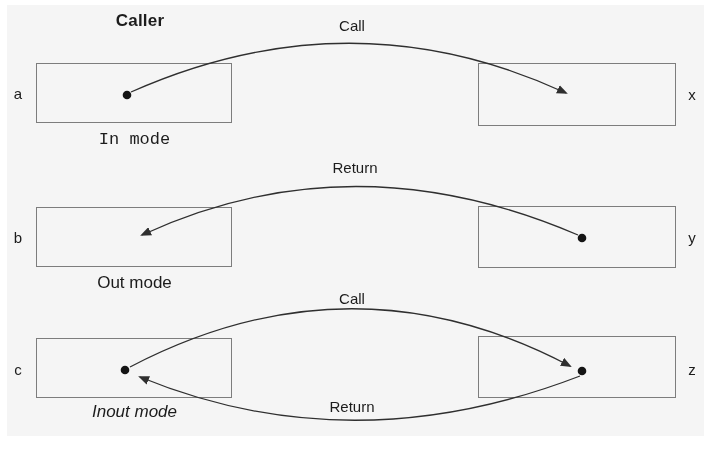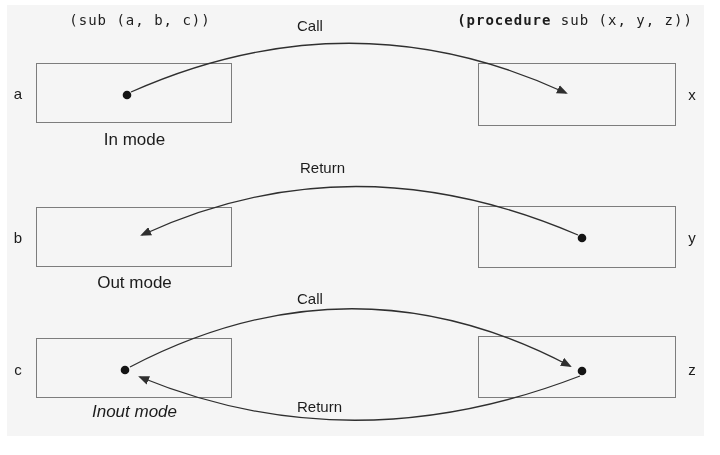--- a/index.html
+++ b/index.html
@@ -28,44 +28,43 @@
   }
   .hdr-sig .bold{font-weight:bold;}
   .var-box{
     position:absolute;width:196px;height:60px;
     border:1.5px solid var(--box-border);
     background:transparent;
     box-sizing:border-box;
   }
   .var-label{font-size:15px;line-height:18px;width:26px;text-align:center;}
   .mode-label{font-size:17px;line-height:20px;width:197px;text-align:center;}
-  .arrow-label{font-size:15px;line-height:18px;width:110px;}
+  .arrow-label{font-size:15px;line-height:18px;width:110px;text-align:center;}
   svg.wires{position:absolute;left:0;top:0;pointer-events:none;}
   .arrow-path{fill:none;stroke:var(--line);stroke-width:1.3;}
   .arrow-head{fill:var(--line);}
   .value-dot{fill:#141414;}
 </style>
 </head>
 <body>
 
 <div class="panel"></div>
 
 <div class="abs center" style="left:30px;top:11px;width:220px;">
-  <div class="hdr-sig">(sub (a, b, c))</div>
+  <div class="hdr-title">Caller</div>
 </div>
 
 <div class="abs center" style="left:438px;top:11px;width:274px;">
-  <div class="hdr-sig"><span class="bold">(procedure</span><span> sub (x, y, z))</span></div>
 </div>
 
 <div class="abs var-label" style="left:5px;top:85px;">a</div>
 <div class="var-box" style="left:36px;top:63px;"></div>
 <div class="var-box" style="left:478px;top:63px;width:198px;height:63px;"></div>
 <div class="abs var-label" style="left:679px;top:86px;">x</div>
-<div class="abs mode-label" style="left:36px;top:130px;">In mode</div>
+<div class="abs mode-label" style="left:36px;top:130px;font-family:Liberation Mono, monospace;">In mode</div>
 <div class="abs arrow-label" style="left:297px;top:17px;">Call</div>
 
 <div class="abs var-label" style="left:5px;top:229px;">b</div>
 <div class="var-box" style="left:36px;top:207px;"></div>
 <div class="var-box" style="left:478px;top:206px;width:198px;height:62px;"></div>
 <div class="abs var-label" style="left:679px;top:229px;">y</div>
 <div class="abs mode-label" style="left:36px;top:273px;text-align:center;">Out mode</div>
 <div class="abs arrow-label" style="left:300px;top:159px;">Return</div>
 
 <div class="abs var-label" style="left:5px;top:361px;">c</div>

